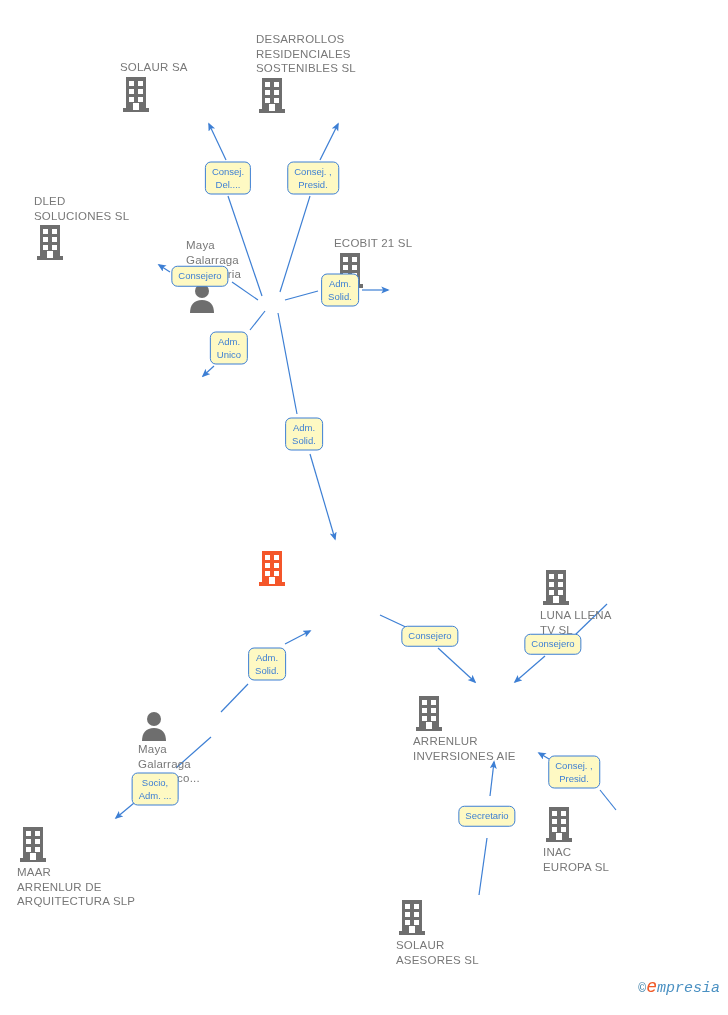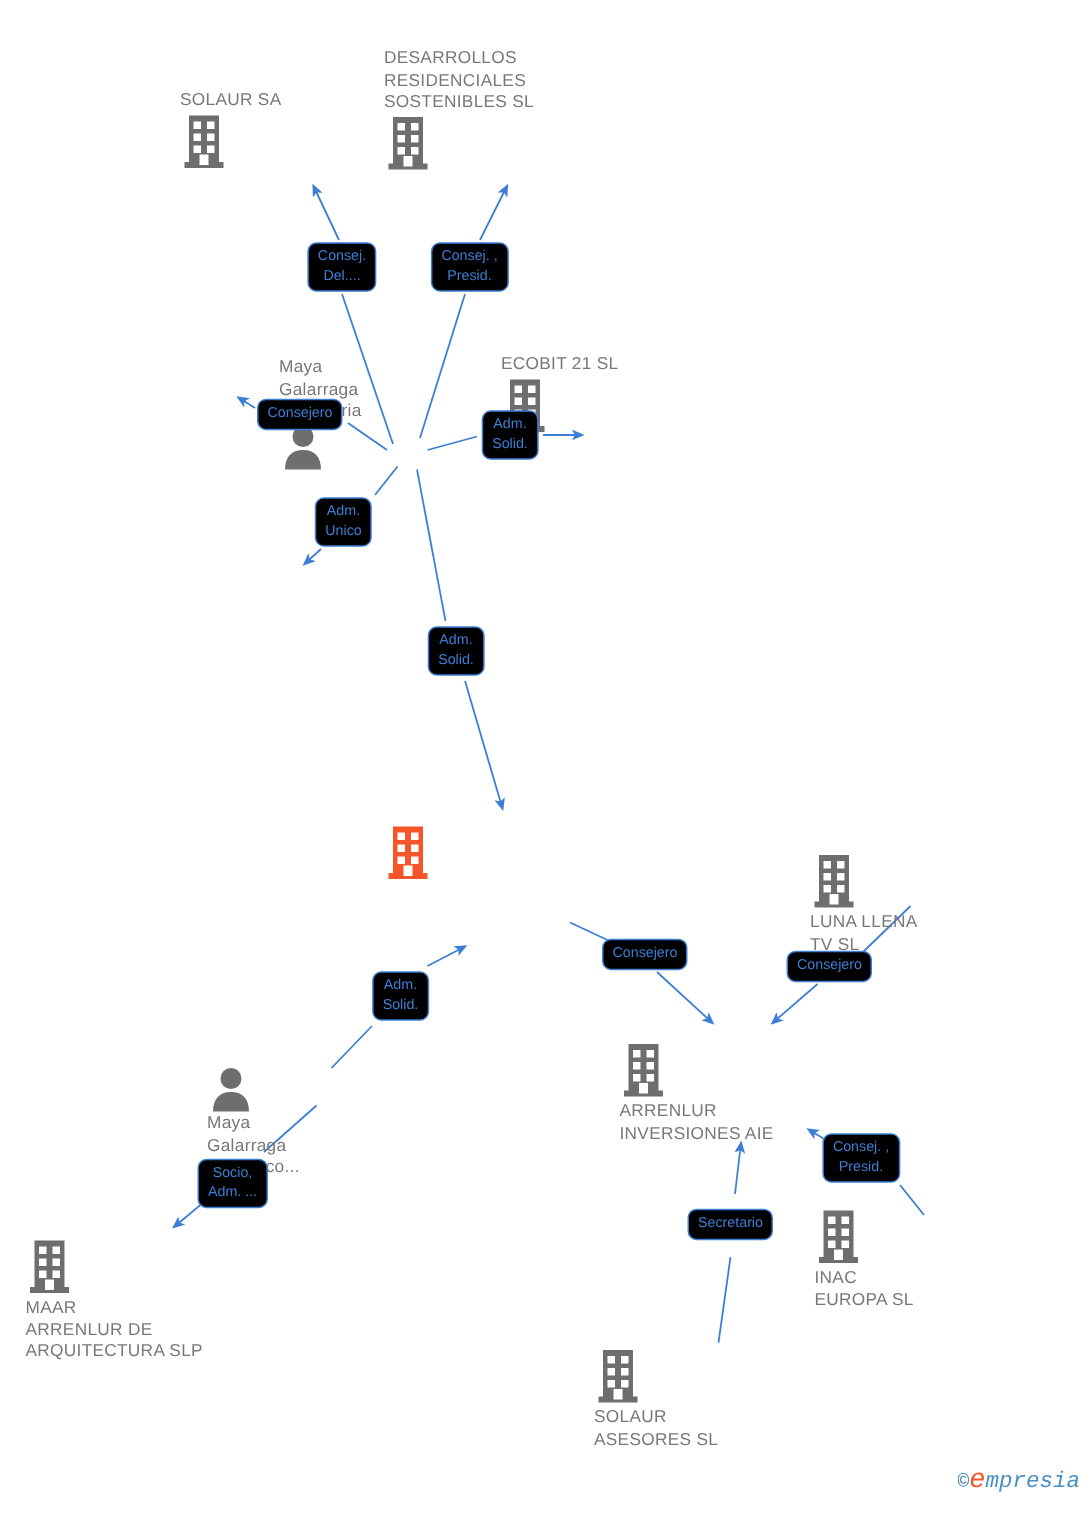--- a/index.html
+++ b/index.html
@@ -43,21 +43,21 @@
   }
   .icon-wrap {
     display: block;
     line-height: 0;
   }
   .edge-label {
     position: absolute;
     transform: translate(-50%, -50%);
     border: 1.3px solid #3d7fd4;
     border-radius: 6px;
-    background: #000000;
+    background: #fef9c3;
     color: #3d7fd4;
     font-size: 9.5px;
     line-height: 12.5px;
     padding: 3px 6px;
     text-align: center;
     white-space: pre-line;
     box-sizing: border-box;
   }
   .watermark {
     position: absolute;
@@ -165,20 +165,41 @@
             <rect x="9" y="14" width="5" height="5"></rect>
             <rect x="18" y="14" width="5" height="5"></rect>
             <rect x="9" y="22" width="5" height="5"></rect>
             <rect x="18" y="22" width="5" height="5"></rect>
             <rect x="13" y="28" width="6" height="7"></rect>
           </g>
         </svg>
     </span>
   </div>
 
+  <div class="node" style="left:119px; top:194px;">
+    <div class="node-label">DLED
+SOLUCIONES SL</div>
+    <span class="icon-wrap">
+      <svg width="32" height="40" viewBox="0 0 32 40">
+          <g fill="#6e6e6e">
+            <rect x="6" y="2" width="20" height="33"></rect>
+            <rect x="3" y="33" width="26" height="4"></rect>
+          </g>
+          <g fill="#ffffff">
+            <rect x="9" y="6" width="5" height="5"></rect>
+            <rect x="18" y="6" width="5" height="5"></rect>
+            <rect x="9" y="14" width="5" height="5"></rect>
+            <rect x="18" y="14" width="5" height="5"></rect>
+            <rect x="9" y="22" width="5" height="5"></rect>
+            <rect x="18" y="22" width="5" height="5"></rect>
+            <rect x="13" y="28" width="6" height="7"></rect>
+          </g>
+        </svg>
+    </span>
+  </div>
 
   <div class="node" style="left:271px; top:238px;">
     <div class="node-label">Maya
 Galarraga
 Luis Maria</div>
     <span class="icon-wrap">
       <svg width="32" height="32" viewBox="0 0 32 32">
           <g fill="#6e6e6e">
             <circle cx="16" cy="9" r="7"></circle>
             <path d="M16 18 C8 18 4 23 4 31 L28 31 C28 23 24 18 16 18 Z"></path>

